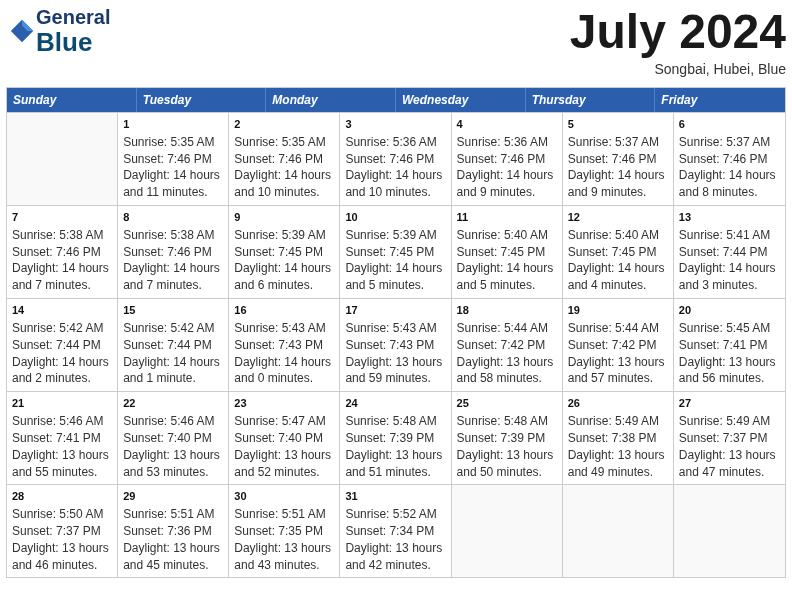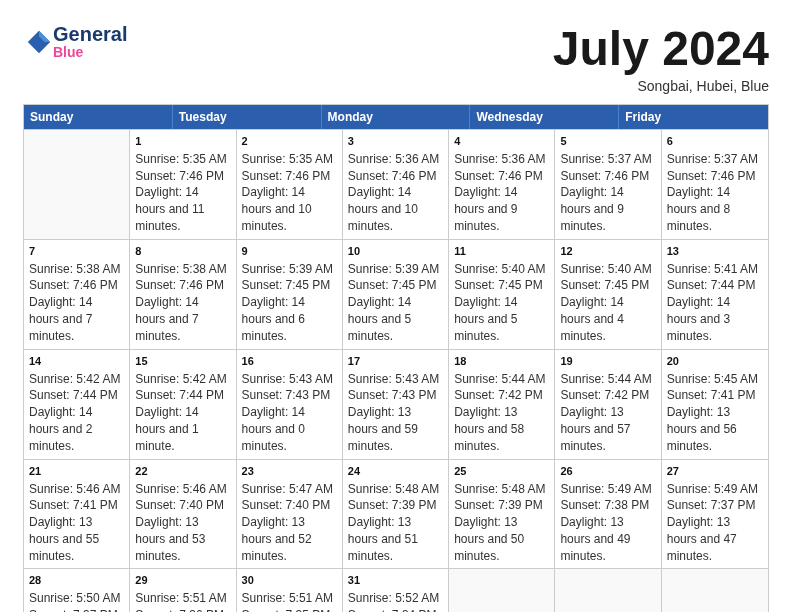--- a/index.html
+++ b/index.html
@@ -6,21 +6,21 @@
     body {
       width: 792px;
       height: 612px;
       font-family: Arial, sans-serif;
       background: #fff;
       overflow: hidden;
     }
     .page {
       width: 792px;
       height: 563px;
-      padding: 23px;
+      padding: 6px;
       display: flex;
       flex-direction: column;
     }
     .header {
       display: flex;
       justify-content: space-between;
       align-items: flex-start;
       margin-bottom: 10px;
     }
     .logo {
@@ -47,22 +47,23 @@
       margin-top: 2px;
     }
     .calendar {
       flex: 1;
       display: flex;
       flex-direction: column;
       border: 1px solid #ccc;
     }
     .cal-header {
       display: grid;
-      grid-template-columns: repeat(5, 1fr);
+      grid-template-columns: repeat(6, 1fr);
       background: #2b5fad;
+      font-style: italic;
     }
     .cal-header-cell {
       color: #fff;
       font-size: 12px;
       font-weight: bold;
       padding: 5px 6px;
       text-align: left;
       border-right: 1px solid #4a7fd4;
     }
     .cal-header-cell:last-child { border-right: none; }
@@ -105,35 +106,36 @@
 
 <div class="page">
   <div class="header">
     <div class="logo">
       <svg class="logo-icon" viewBox="0 0 40 40">
         <polygon points="20,4 36,20 20,36 4,20" fill="#2b5fad"></polygon>
         <polygon points="20,4 36,20 28,20 20,12" fill="#4a90d9"></polygon>
       </svg>
       <div>
         <div style="font-size:20px;font-weight:bold;color:#1a3a6b;line-height:1.1;">General</div>
-        <div style="font-size:14px;font-weight:bold;color:#ec4899;line-height:1.1;">Blue</div>
+        <div style="font-size:26px;font-weight:bold;color:#0c4a6e;line-height:1.1;">Blue</div>
       </div>
     </div>
     <div class="title-block">
       <div class="month-title">July 2024</div>
       <div class="location">Songbai, Hubei, Blue</div>
     </div>
   </div>
 
   <div class="calendar">
     <div class="cal-header">
       <div class="cal-header-cell">Sunday</div>
       <div class="cal-header-cell">Tuesday</div>
       <div class="cal-header-cell">Monday</div>
       <div class="cal-header-cell">Wednesday</div>
+      <div class="cal-header-cell">Thursday</div>
       <div class="cal-header-cell">Friday</div>
     </div>
     <div class="cal-body" id="cal-body">
     <div class="cal-row">
           <div class="cal-cell empty"></div>
           <div class="cal-cell"><span class="day-num">1</span><span class="cell-text">Sunrise: 5:35 AM<br>Sunset: 7:46 PM<br>Daylight: 14 hours and 11 minutes.</span></div>
           <div class="cal-cell"><span class="day-num">2</span><span class="cell-text">Sunrise: 5:35 AM<br>Sunset: 7:46 PM<br>Daylight: 14 hours and 10 minutes.</span></div>
           <div class="cal-cell"><span class="day-num">3</span><span class="cell-text">Sunrise: 5:36 AM<br>Sunset: 7:46 PM<br>Daylight: 14 hours and 10 minutes.</span></div>
           <div class="cal-cell"><span class="day-num">4</span><span class="cell-text">Sunrise: 5:36 AM<br>Sunset: 7:46 PM<br>Daylight: 14 hours and 9 minutes.</span></div>
           <div class="cal-cell"><span class="day-num">5</span><span class="cell-text">Sunrise: 5:37 AM<br>Sunset: 7:46 PM<br>Daylight: 14 hours and 9 minutes.</span></div>

